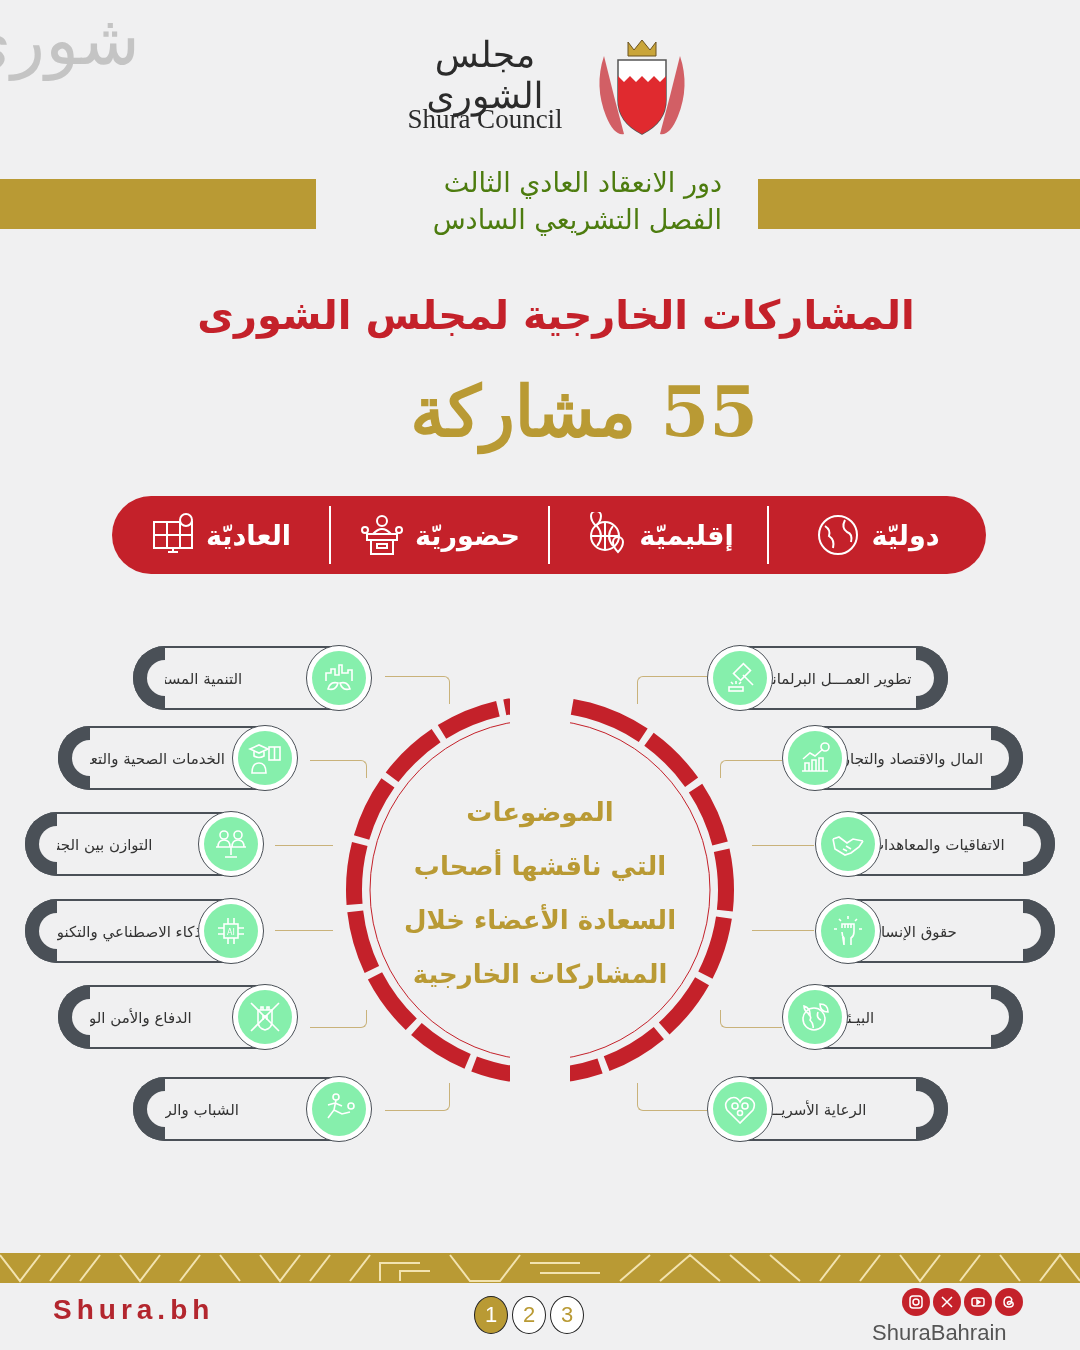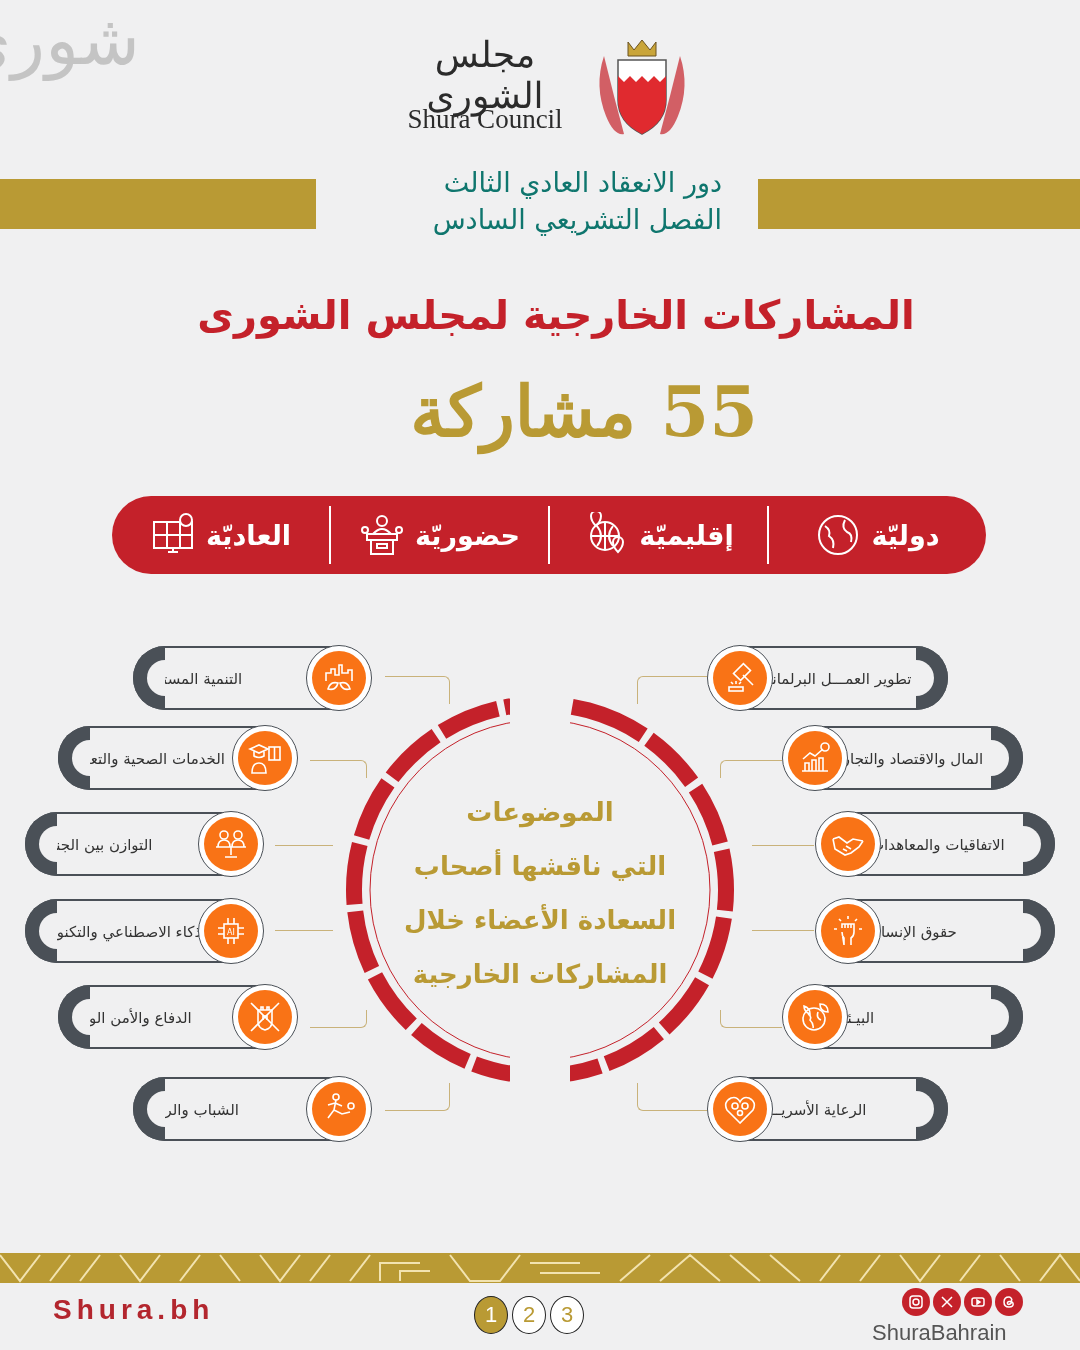--- a/index.html
+++ b/index.html
@@ -30,21 +30,21 @@
     font-family: "Liberation Serif", serif; font-size: 27px; color: #2b2b2b;
   }
   .emblem { left: 594px; top: 36px; width: 96px; height: 104px; }
 
   .gold-bar { background: #b99a34; height: 50px; top: 179px; }
   .gold-bar.left { left: 0; width: 316px; }
   .gold-bar.right { left: 758px; width: 322px; }
 
   .session {
     left: 330px; top: 164px; width: 392px; direction: rtl; text-align: right;
-    font-family: "DejaVu Sans", sans-serif; font-size: 27px; line-height: 37px; color: #0f766e;
+    font-family: "DejaVu Sans", sans-serif; font-size: 27px; line-height: 37px; color: #4d7c0f;
   }
 
   .title {
     left: 0; top: 292px; width: 1080px; text-align: center; direction: rtl;
     font-family: "DejaVu Sans", sans-serif; font-weight: bold; font-size: 40px; color: #c4212a; margin-left: 16px;
   }
   .count {
     left: 0; top: 370px; width: 1080px; text-align: center; direction: rtl;
     font-family: "DejaVu Serif", serif; font-weight: bold; font-size: 70px; color: #b99a34; margin-left: 44px;
   }
@@ -91,21 +91,21 @@
     content: ""; position: absolute; right: 0; top: 14px; width: 18px; height: 36px;
     background: #f0f0f1; border-radius: 18px 0 0 18px;
   }
   .pill .label-box { flex: 1; text-align: left; }
   .icon-circle {
     position: absolute; width: 66px; height: 66px; border-radius: 50%;
     background: #fff; border: 1.5px solid #4a5057;
     display: flex; align-items: center; justify-content: center;
   }
   .icon-circle .inner {
-    width: 54px; height: 54px; border-radius: 50%; background: #f97316;
+    width: 54px; height: 54px; border-radius: 50%; background: #86efac;
     display: flex; align-items: center; justify-content: center;
   }
   .icon-circle svg { width: 34px; height: 34px; }
 
   .connector { position: absolute; border-color: #c9b27a; border-style: solid; border-width: 0; }
 
   
   .pattern { left: 0; top: 1253px; width: 1080px; height: 30px; background: #b99a34; overflow: hidden; }
   .site {
     left: 53px; top: 1294px; font-family: "Liberation Sans", sans-serif; font-weight: bold;

